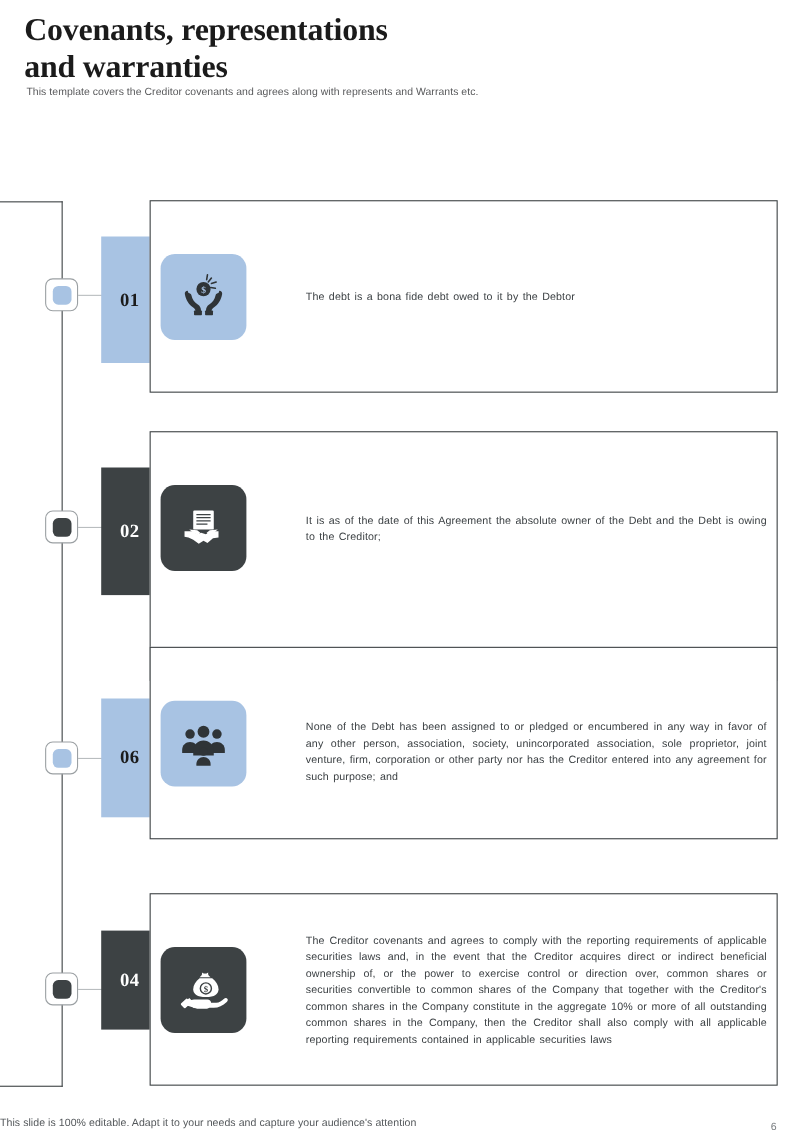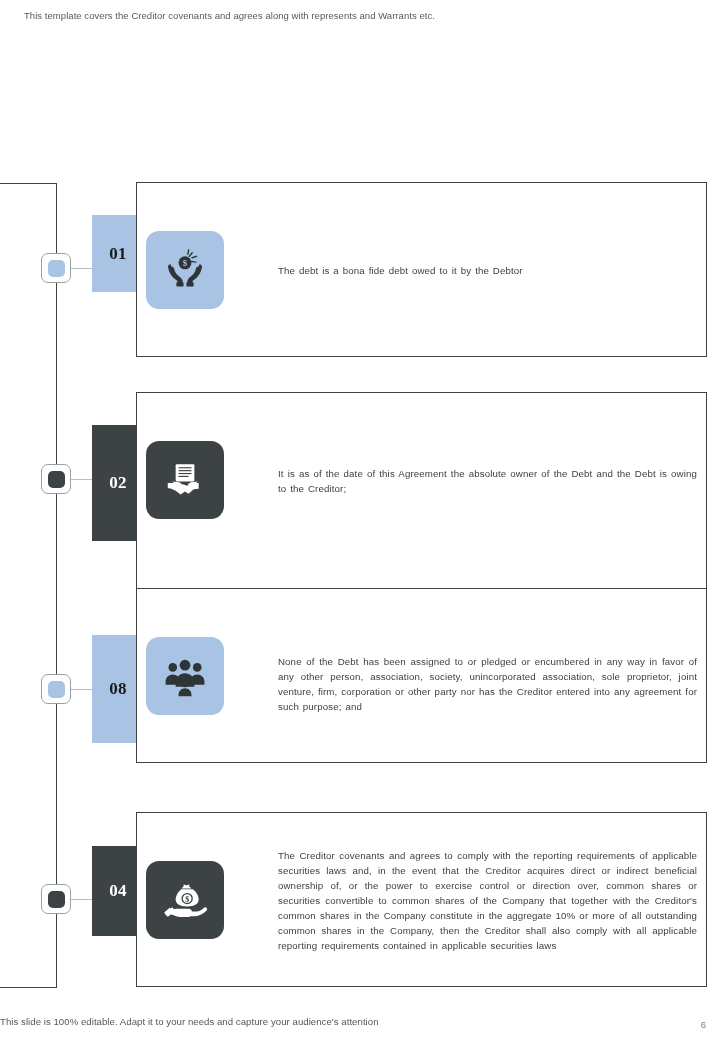--- a/index.html
+++ b/index.html
@@ -181,20 +181,22 @@
     right: 14px;
     top: 1019px;
     font-size: 9.6px;
     color: #7a7e81;
   }
 </style>
 </head>
 <body>
 
 <div class="header">
+  <h1 class="title">Covenants, representations
+and warranties</h1>
   <div class="subtitle">This template covers the Creditor covenants and agrees along with represents and Warrants etc.</div>
 </div>
 
 <div class="timeline">
   <div class="spine-h-top"></div>
   <div class="spine-v"></div>
   <div class="spine-h-bot"></div>
 
   <div class="marker" style="top:70px">
       <span class="dot blue"></span>
@@ -209,21 +211,21 @@
       <span class="dot dark"></span>
     </div>
 
   <div class="connector" style="top:85px"></div>
   <div class="connector" style="top:296px"></div>
   <div class="connector" style="top:506px"></div>
   <div class="connector" style="top:716px"></div>
 </div>
 
 <div class="row" style="top:0">
-  <div class="numblock blue" style="top:215px;height:77px">
+  <div class="numblock blue" style="top:215px;height:115px">
     <span>01</span>
   </div>
   <div class="card" style="top:182px;height:175px">
     <div class="icon-tile blue" style="top:48px">
       <svg width="46" height="46" viewBox="0 0 64 64" aria-hidden="true">
         <g fill="#2f3437">
           <circle cx="32" cy="22" r="9"></circle>
           <text x="32" y="27" font-size="12" font-weight="bold" fill="#a8c3e3" text-anchor="middle" font-family="Liberation Serif, serif">$</text>
           <path d="M38 13 l4-5 M42 15 l6-2 M41 20 l6 1 M36 10 l1-6" stroke="#2f3437" stroke-width="2" stroke-linecap="round" fill="none"></path>
           <path d="M12 24c-2.4 0-4 1.9-3.6 4.2 1.3 7.6 5.2 13.6 11 17.4 1.5 1 2.4 2.4 2.4 4.1V54h7v-5.4c0-2.9-1.5-5.4-4-7-4.2-2.7-6.9-6.6-8.1-11.8-.4-1.6-1.9-2.8-3.7-2.8z"></path>
@@ -257,21 +259,21 @@
           <path d="M50 34l-10 1-4 3 3 3 6-3z"></path>
         </g>
       </svg>
     </div>
     <div class="card-text" style="top: 73px;">It is as of the date of this Agreement the absolute owner of the Debt and the Debt is owing to the Creditor;</div>
   </div>
 </div>
 
 <div class="row" style="top:0">
   <div class="numblock blue" style="top:635px;height:108px">
-    <span>08</span>
+    <span>06</span>
   </div>
   <div class="card" style="top:588px;height:175px">
     <div class="icon-tile blue" style="top:48px">
       <svg width="46" height="46" viewBox="0 0 64 64" aria-hidden="true">
         <g fill="#2f3437">
           <circle cx="15" cy="20" r="6"></circle>
           <path d="M5 40c0-6 4.5-10 10-10s10 4 10 10v4H5z"></path>
           <circle cx="49" cy="20" r="6"></circle>
           <path d="M39 40c0-6 4.5-10 10-10s10 4 10 10v4H39z"></path>
           <circle cx="32" cy="17" r="7.5"></circle>

